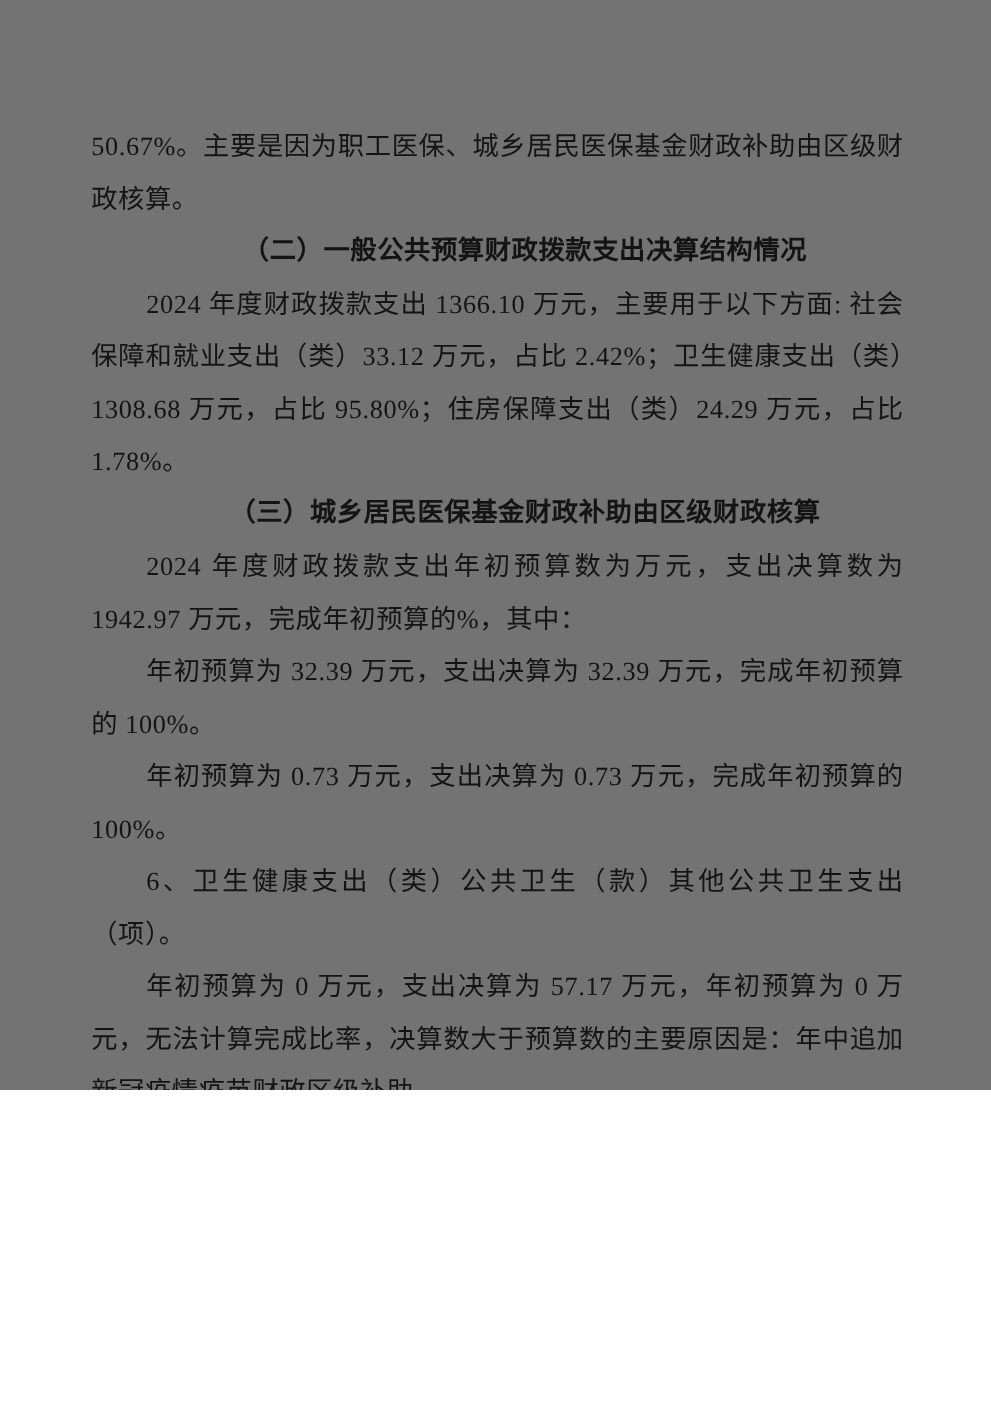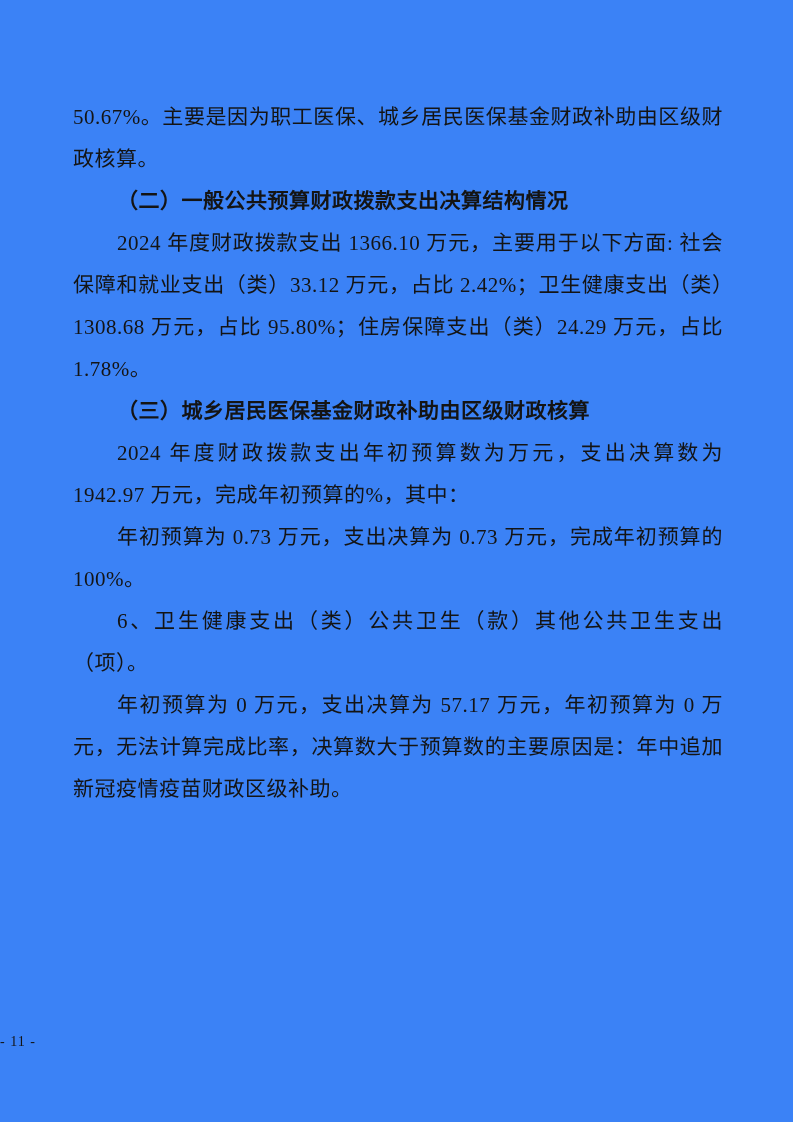--- a/index.html
+++ b/index.html
@@ -3,22 +3,22 @@
 <meta charset="utf-8">
 <style>
   html, body {
     margin: 0;
     padding: 0;
     background: #ffffff;
   }
   .page {
     position: relative;
     width: 793px;
-    height: 1122px;
-    background: #3b82f6;
+    height: 872px;
+    background: #737373;
     overflow: hidden;
     font-family: "Liberation Serif", serif;
     color: #141414;
   }
   .content {
     position: absolute;
     left: 73px;
     top: 96px;
     width: 650px;
     font-size: 21px;
@@ -30,21 +30,21 @@
     margin: 0;
     padding: 0;
     text-indent: 44px;
   }
   .content p.continuation {
     text-indent: 0;
   }
   .content p.heading {
     font-family: "Liberation Sans", sans-serif;
     font-weight: bold;
-    text-align: left;
+    text-align: center;
   }
   .footer {
     position: absolute;
     left: 0;
     top: 1032px;
     width: 100%;
     text-align: left;
     font-size: 14px;
     line-height: 20px;
     letter-spacing: 1px;
@@ -55,18 +55,19 @@
 </head>
 <body>
 
 <div class="page">
   <div class="content">
     <p class="continuation">50.67%。主要是因为职工医保、城乡居民医保基金财政补助由区级财政核算。</p>
     <p class="heading">（二）一般公共预算财政拨款支出决算结构情况</p>
     <p class="body">2024 年度财政拨款支出 1366.10 万元，主要用于以下方面: 社会保障和就业支出（类）33.12 万元，占比 2.42%；卫生健康支出（类）1308.68 万元，占比 95.80%；住房保障支出（类）24.29 万元，占比 1.78%。</p>
     <p class="heading">（三）城乡居民医保基金财政补助由区级财政核算</p>
     <p class="body">2024 年度财政拨款支出年初预算数为万元，支出决算数为 1942.97 万元，完成年初预算的%，其中：</p>
+    <p class="body">年初预算为 32.39 万元，支出决算为 32.39 万元，完成年初预算的 100%。</p>
     <p class="body">年初预算为 0.73 万元，支出决算为 0.73 万元，完成年初预算的 100%。</p>
     <p class="body">6、卫生健康支出（类）公共卫生（款）其他公共卫生支出（项）。</p>
     <p class="body">年初预算为 0 万元，支出决算为 57.17 万元，年初预算为 0 万元，无法计算完成比率，决算数大于预算数的主要原因是：年中追加新冠疫情疫苗财政区级补助。</p>
   </div>
   <div class="footer">- 11 -</div>
 </div>
 
 </body></html>

